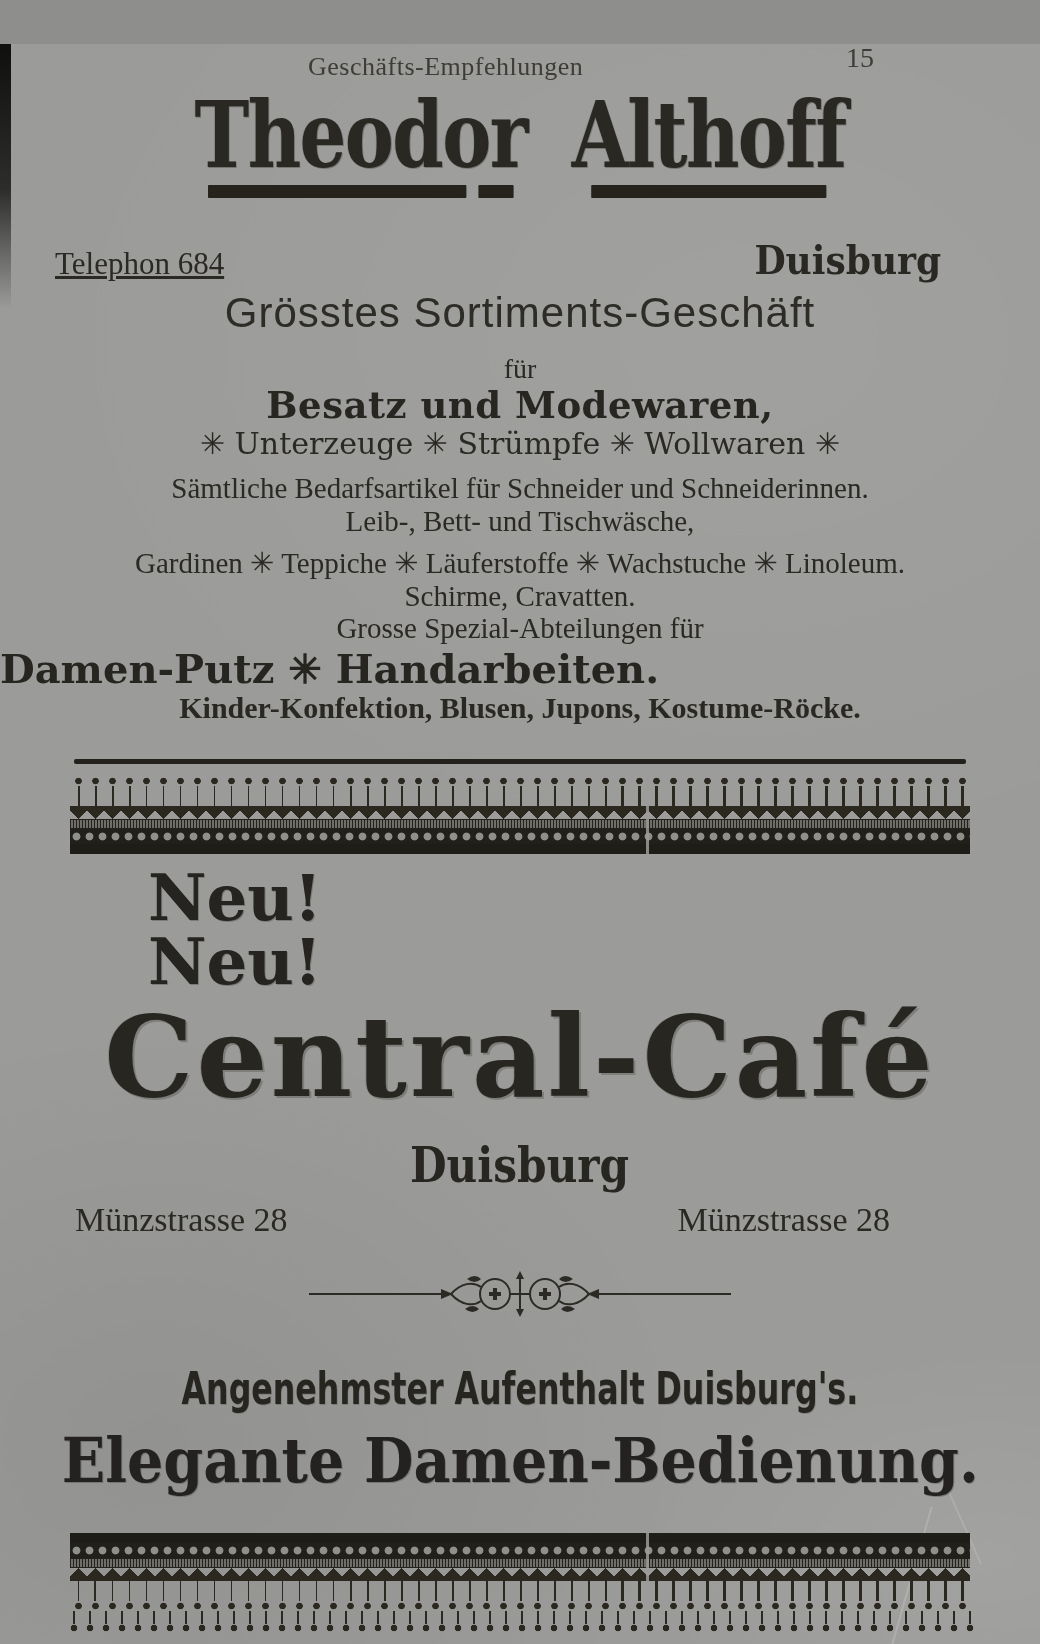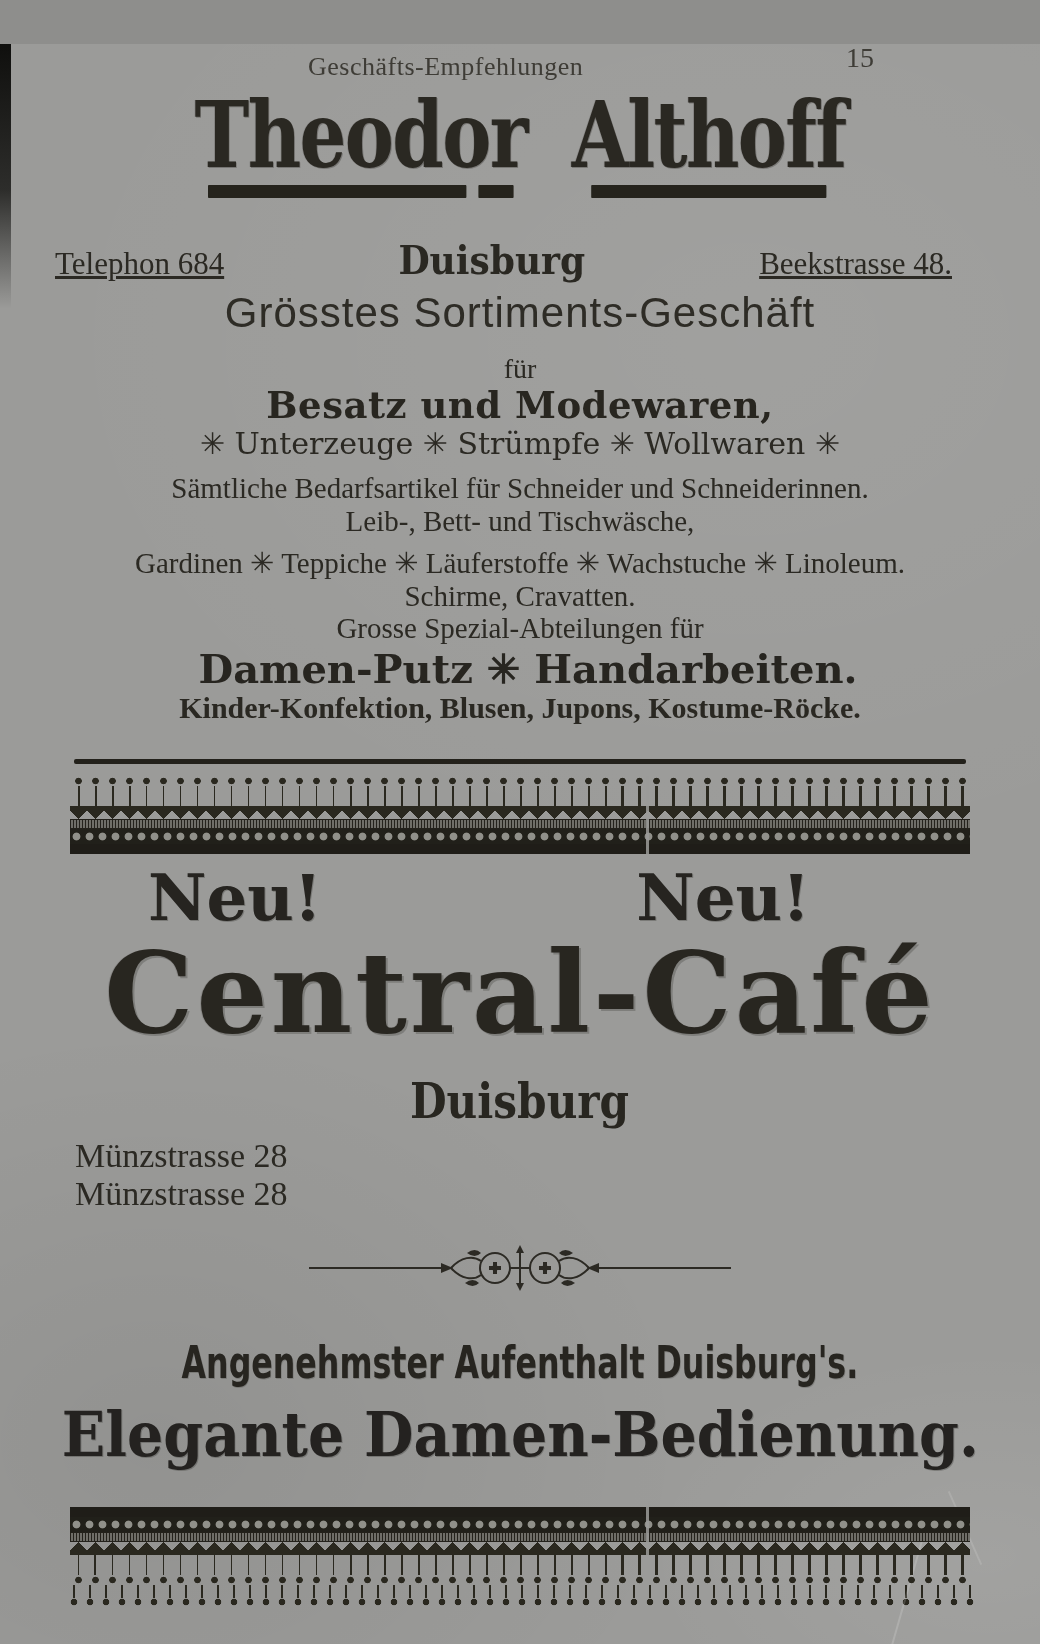--- a/index.html
+++ b/index.html
@@ -47,22 +47,22 @@
 
   .headline{margin-top:6px;text-align:center;font-family:"Liberation Sans", sans-serif;
     font-size:42px;letter-spacing:1px;color:#2e2c26;}
   .fuer{margin-top:16px;text-align:center;font-size:28px;color:#2b2923;}
   .boldline{margin-top:0;text-align:center;font-family:"DejaVu Serif", serif;font-weight:bold;
     font-size:37px;line-height:1.12;color:#282620;letter-spacing:.5px;}
   .bodyline{text-align:center;font-size:29px;line-height:1.12;color:#2b2923;}
   .bodyline.first{margin-top:12px;}
   .bodyline.strong{font-family:"DejaVu Serif", serif;font-size:30px;}
   .bodyline.gap{margin-top:10px;}
-  .fatline{margin-top:2px;text-align:center;font-family:"DejaVu Serif", serif;font-weight:bold;
-    font-size:40px;line-height:1.1;color:#272520;padding-left:16px;}
+  .fatline{margin-top:2px;font-family:"DejaVu Serif", serif;font-weight:bold;
+    font-size:40px;line-height:1.1;color:#272520;}
   .kinder{text-align:center;font-weight:bold;font-size:30px;line-height:1.15;color:#2a2822;}
 
   
   .thick-rule{margin:34px 74px 12px 74px;height:5px;background:#23211b;border-radius:2px;}
   .ornate-band{position:relative;margin:0 70px;}
   .ob-dots{height:10px;background-image:radial-gradient(circle at 8.5px 5px, #2a281f 3px, rgba(0,0,0,0) 3.6px);
     background-size:17px 10px;background-repeat:repeat-x;}
   .ob-stems{height:20px;background:repeating-linear-gradient(90deg, rgba(0,0,0,0) 0 7.5px, #2a281f 7.5px 9.5px, rgba(0,0,0,0) 9.5px 17px);}
   .ob-vees{height:13px;background:conic-gradient(from -45deg at 50% 100%, #2a281f 0 90deg, rgba(0,0,0,0) 90deg);
     background-size:17px 13px;background-repeat:repeat-x;}
@@ -76,31 +76,31 @@
   .ornate-band.flip{transform:scaleY(-1);}
   .fringe{margin:0 66px;}
   .fr-stems{height:13px;background:repeating-linear-gradient(90deg, rgba(0,0,0,0) 0 7px, #2a281f 7px 9px, rgba(0,0,0,0) 9px 16px);}
   .fr-dots{height:9px;background-image:radial-gradient(circle at 8px 4px, #2a281f 3px, rgba(0,0,0,0) 3.6px);
     background-size:16px 9px;background-repeat:repeat-x;}
 
   
   .neu-row{margin-top:12px;display:flex;justify-content:space-between;
     padding:0 150px 0 148px;
     font-family:"DejaVu Serif", serif;font-weight:bold;font-size:64px;line-height:1;color:#262420;
-    text-shadow:1px 1px 0 rgba(25,23,18,.25);}
+    text-shadow:1px 1px 0 rgba(25,23,18,.25);flex-direction:column;}
   .neu-row .neu-r{margin-right:80px;}
   .cafe-name{margin-top:6px;text-align:center;white-space:nowrap;
     font-family:"DejaVu Serif", serif;font-weight:bold;font-size:112px;line-height:1.02;
     letter-spacing:3px;color:#282620;
     text-shadow:2px 2px 0 rgba(25,23,18,.22), -1px 0 0 rgba(25,23,18,.14);}
   .cafe-city{margin-top:22px;text-align:center;}
   .cafe-city span{display:inline-block;transform:scaleX(.88);
     font-family:"DejaVu Serif", serif;font-weight:bold;font-size:48px;color:#282620;}
   .addr-row{margin-top:8px;display:flex;justify-content:space-between;align-items:baseline;
-    padding:0 150px 0 75px;font-size:34px;color:#2b2923;flex-direction:column;}
+    padding:0 150px 0 75px;font-size:34px;color:#2b2923;}
 
   .divider-wrap{margin-top:26px;text-align:center;}
   .divider-wrap svg{display:inline-block;}
 
   .tagline1{margin-top:36px;text-align:center;}
   .tagline1 span{display:inline-block;transform:scaleX(.72);
     font-family:"DejaVu Sans", sans-serif;font-weight:bold;font-size:44px;color:#272520;
     text-shadow:1px 1px 0 rgba(25,23,18,.2);}
   .tagline2{margin-top:10px;text-align:center;}
   .tagline2 span{display:inline-block;transform:scaleX(.92);white-space:nowrap;
@@ -134,21 +134,20 @@
         <span>Althoff</span>
         <div class="tbar-row solo">
           <div class="tbar"></div>
         </div>
       </div>
     </div>
 
     <div class="contact">
       <span class="tel">Telephon 684</span>
       <span class="city">Duisburg</span>
-      <span class="street">Beekstrasse 48.</span>
     </div>
 
     <div class="headline">Grösstes Sortiments-Geschäft</div>
     <div class="fuer">für</div>
     <div class="boldline">Besatz und Modewaren,</div>
     <div class="bodyline strong">✳ Unterzeuge ✳ Strümpfe ✳ Wollwaren ✳</div>
     <div class="bodyline first">Sämtliche Bedarfsartikel für Schneider und Schneiderinnen.</div>
     <div class="bodyline">Leib-, Bett- und Tischwäsche,</div>
     <div class="bodyline gap">Gardinen ✳ Teppiche ✳ Läuferstoffe ✳ Wachstuche ✳ Linoleum.</div>
     <div class="bodyline">Schirme, Cravatten.</div>

